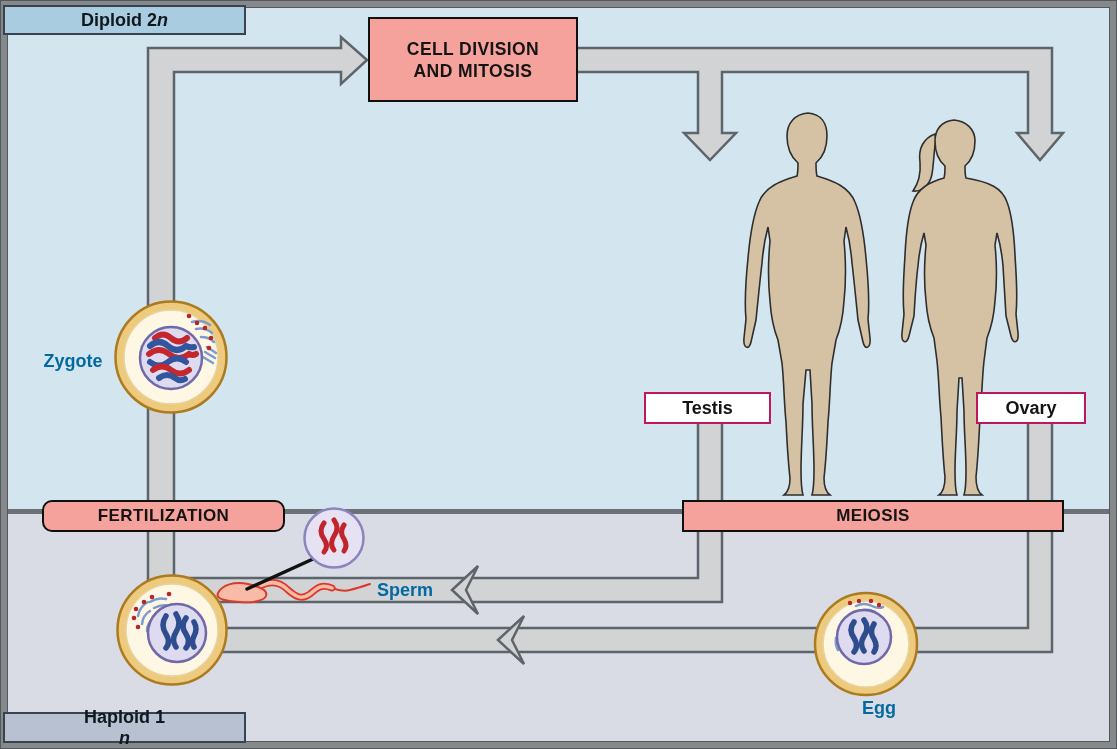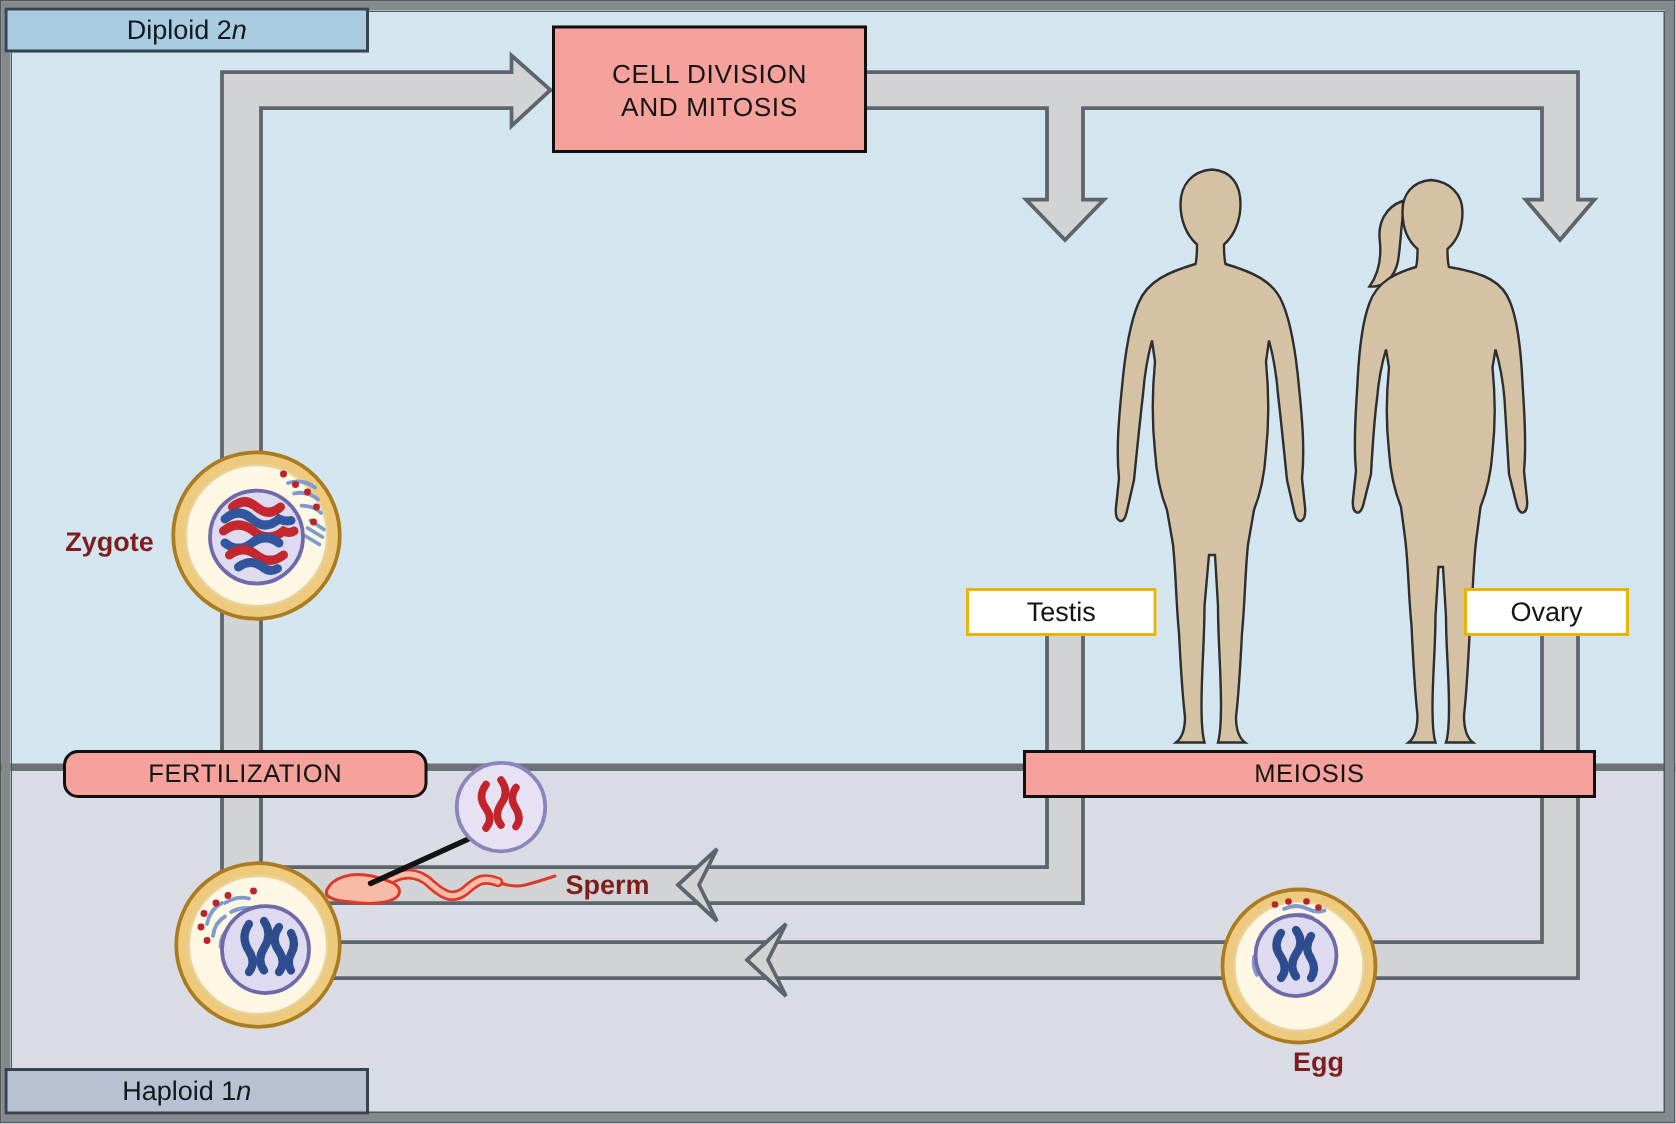--- a/index.html
+++ b/index.html
@@ -7,27 +7,27 @@
     position:relative;width:1117px;height:749px;overflow:hidden;
     font-family:"Liberation Sans", sans-serif;
   }
   .abs{position:absolute;}
   .bg-top{left:0;top:0;width:1117px;height:511px;background:#d3e6f0;}
   .bg-bottom{left:0;top:511px;width:1117px;height:238px;background:#d9dce5;}
   .boundary{left:0;top:509px;width:1117px;height:5px;background:#6c7177;}
   .frame-outer{left:0;top:0;width:1117px;height:749px;box-sizing:border-box;border:1px solid #53585d;}
   .frame{left:1px;top:1px;width:1115px;height:747px;box-sizing:border-box;border:6px solid #86898c;box-shadow:inset 0 0 0 1px #53585d;}
   .box{box-sizing:border-box;display:flex;align-items:center;justify-content:center;
-       font-weight:normal;text-align:center;color:#141414;}
+       font-weight:bold;text-align:center;color:#141414;}
   .process{background:#f4a29b;border:2px solid #101010;font-size:17px;letter-spacing:.4px;}
-  .organ{background:#ffffff;border:2px solid #eab308;font-size:18px;}
+  .organ{background:#ffffff;border:2px solid #be185d;font-size:18px;}
   .region-label{border:2px solid #39434e;font-size:18px;color:#10181f;}
   .diploid-fill{background:#a9cce1;}
-  .haploid-fill{background:#b8c1d2;}
-  .freelabel{font-weight:bold;font-size:18px;color:#7f1d1d;}
+  .haploid-fill{background:#b8c1d2;flex-direction:column;}
+  .freelabel{font-weight:bold;font-size:18px;color:#0369a1;}
   .two-line{line-height:22px;font-size:17.5px;}
   svg{display:block;}
 </style>
 </head>
 <body>
 
 <div class="stage">
 
   <div class="abs bg-top"></div>
   <div class="abs bg-bottom"></div>

